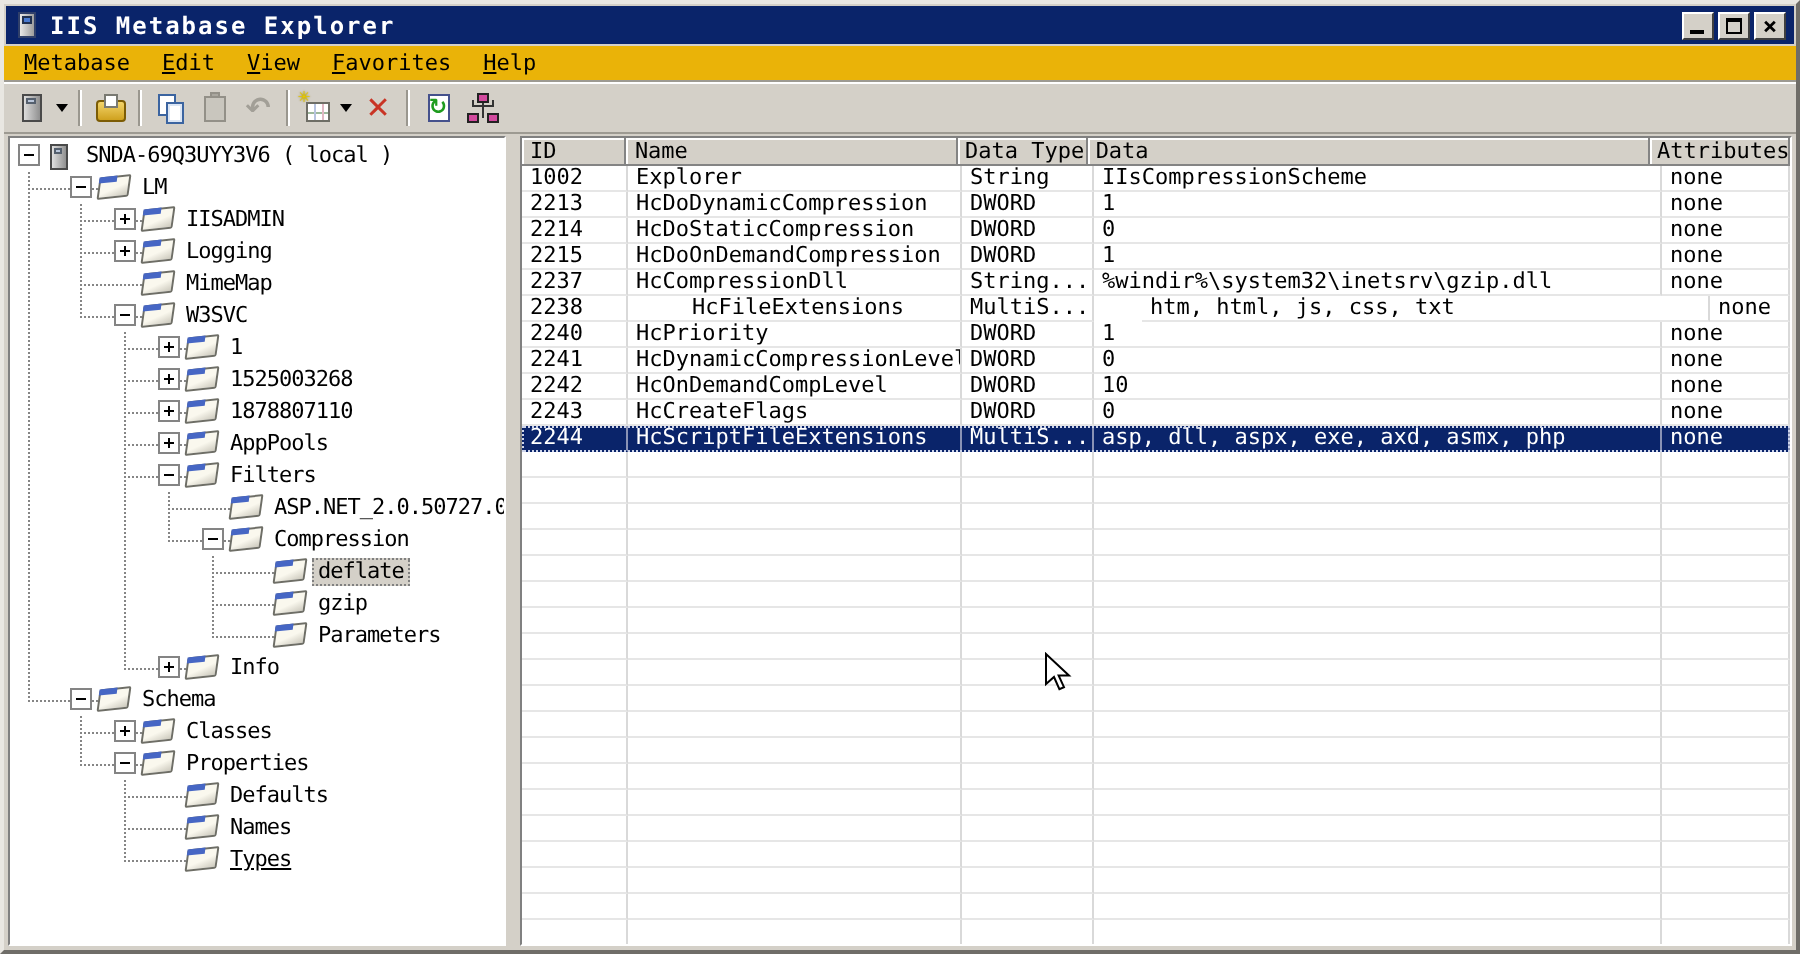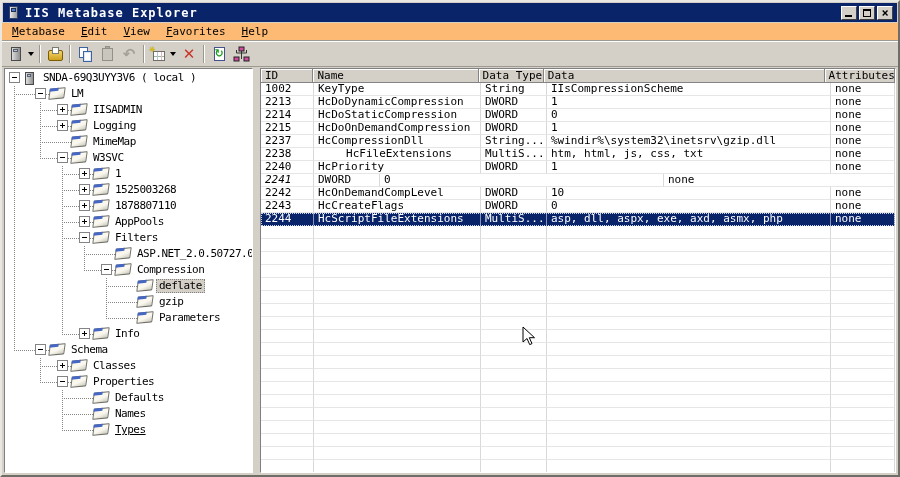--- a/index.html
+++ b/index.html
@@ -14,21 +14,21 @@
   .title-icon i{position:absolute;left:2px;top:0;width:9px;height:13px;background:linear-gradient(90deg,#e8e8e8,#9c9c9c);border:1px solid #30406a;}
   .title-icon b{position:absolute;left:4px;top:2px;width:5px;height:4px;background:#4a7ad0;border:1px solid #203050;}
   .title-text{color:#fff;font-weight:bold;font-size:12px;letter-spacing:1px;white-space:nowrap;flex:1 1 auto;}
   .win-btns{display:flex;gap:2px;margin-right:2px;}
   .wbtn{width:16px;height:14px;background:#d4d0c8;position:relative;
     border:1px solid;border-color:#fff #404040 #404040 #fff;}
   .wbtn .mingl{position:absolute;left:3px;bottom:2px;width:7px;height:2px;background:#000;}
   .wbtn .maxgl{position:absolute;left:3px;top:2px;width:8px;height:8px;border:1px solid #000;border-top:2px solid #000;}
   .wbtn .clsgl{position:absolute;left:0;top:-2px;width:14px;text-align:center;font-size:12px;font-weight:bold;line-height:16px;}
   
-  .menubar{height:18px;display:flex;align-items:center;padding-left:2px;background:#fdba74;border-bottom:1px solid #9d9a92;}
+  .menubar{height:18px;display:flex;align-items:center;padding-left:2px;background:#eab308;border-bottom:1px solid #9d9a92;}
   .menu-item{padding:1px 8px;white-space:nowrap;}
   .menu-item u{text-decoration:underline;}
   
   .toolbar{height:26px;display:flex;align-items:center;padding-left:4px;background:#d4d0c8;
     border-top:1px solid #fff;border-bottom:1px solid #9d9a92;}
   .tb-btn{height:22px;min-width:22px;display:flex;align-items:center;justify-content:center;padding:0 2px;position:relative;}
   .tb-sep{width:2px;height:18px;margin:0 3px;border-left:1px solid #9a978f;border-right:1px solid #fff;}
   .caret{width:0;height:0;border-left:3px solid transparent;border-right:3px solid transparent;border-top:4px solid #000;margin-left:3px;}
   .ic{position:relative;width:17px;height:17px;display:inline-block;}
   .ic-computer i{position:absolute;left:3px;top:1px;width:10px;height:14px;background:linear-gradient(90deg,#dcdcdc,#8f8f8f);border:1px solid #4a4a4a;}
@@ -286,21 +286,21 @@
       <div class="list-header" id="lheader">
           <div class="hcell" style="width: 53px;">ID</div>
           <div class="hcell" style="width: 167px;">Name</div>
           <div class="hcell" style="width: 66px;">Data Type</div>
           <div class="hcell" style="width: 284px;">Data</div>
           <div class="hcell" style="flex: 1 1 auto;">Attributes</div>
         </div>
       <div id="lbody" style="flex:1 1 auto;overflow:hidden;">
           <div class="lrow">
             <div class="lcell" style="width: 53px;">1002</div>
-            <div class="lcell" style="width: 167px;">KeyType</div>
+            <div class="lcell" style="width: 167px;">Explorer</div>
             <div class="lcell" style="width: 66px;">String</div>
             <div class="lcell" style="width: 284px;">IIsCompressionScheme</div>
             <div class="lcell" style="flex: 1 1 auto;">none</div>
           </div>
           <div class="lrow">
             <div class="lcell" style="width: 53px;">2213</div>
             <div class="lcell" style="width: 167px;">HcDoDynamicCompression</div>
             <div class="lcell" style="width: 66px;">DWORD</div>
             <div class="lcell" style="width: 284px;">1</div>
             <div class="lcell" style="flex: 1 1 auto;">none</div>
@@ -323,32 +323,33 @@
             <div class="lcell" style="width: 53px;">2237</div>
             <div class="lcell" style="width: 167px;">HcCompressionDll</div>
             <div class="lcell" style="width: 66px;">String...</div>
             <div class="lcell" style="width: 284px;">%windir%\system32\inetsrv\gzip.dll</div>
             <div class="lcell" style="flex: 1 1 auto;">none</div>
           </div>
           <div class="lrow">
             <div class="lcell" style="width: 53px;">2238</div>
             <div class="lcell" style="width: 167px; text-align: center;">HcFileExtensions</div>
             <div class="lcell" style="width: 66px;">MultiS...</div>
-            <div class="lcell" style="width: 284px;">htm, html, js, css, txt</div>
+            <div class="lcell" style="width: 284px; margin-left: 24px;">htm, html, js, css, txt</div>
             <div class="lcell" style="flex: 1 1 auto;">none</div>
           </div>
           <div class="lrow">
             <div class="lcell" style="width: 53px;">2240</div>
             <div class="lcell" style="width: 167px;">HcPriority</div>
             <div class="lcell" style="width: 66px;">DWORD</div>
             <div class="lcell" style="width: 284px;">1</div>
             <div class="lcell" style="flex: 1 1 auto;">none</div>
           </div>
           <div class="lrow">
-            <div class="lcell" style="width: 53px; font-style: italic;">2241</div>
+            <div class="lcell" style="width: 53px;">2241</div>
+            <div class="lcell" style="width: 167px;">HcDynamicCompressionLevel</div>
             <div class="lcell" style="width: 66px;">DWORD</div>
             <div class="lcell" style="width: 284px;">0</div>
             <div class="lcell" style="flex: 1 1 auto;">none</div>
           </div>
           <div class="lrow">
             <div class="lcell" style="width: 53px;">2242</div>
             <div class="lcell" style="width: 167px;">HcOnDemandCompLevel</div>
             <div class="lcell" style="width: 66px;">DWORD</div>
             <div class="lcell" style="width: 284px;">10</div>
             <div class="lcell" style="flex: 1 1 auto;">none</div>

